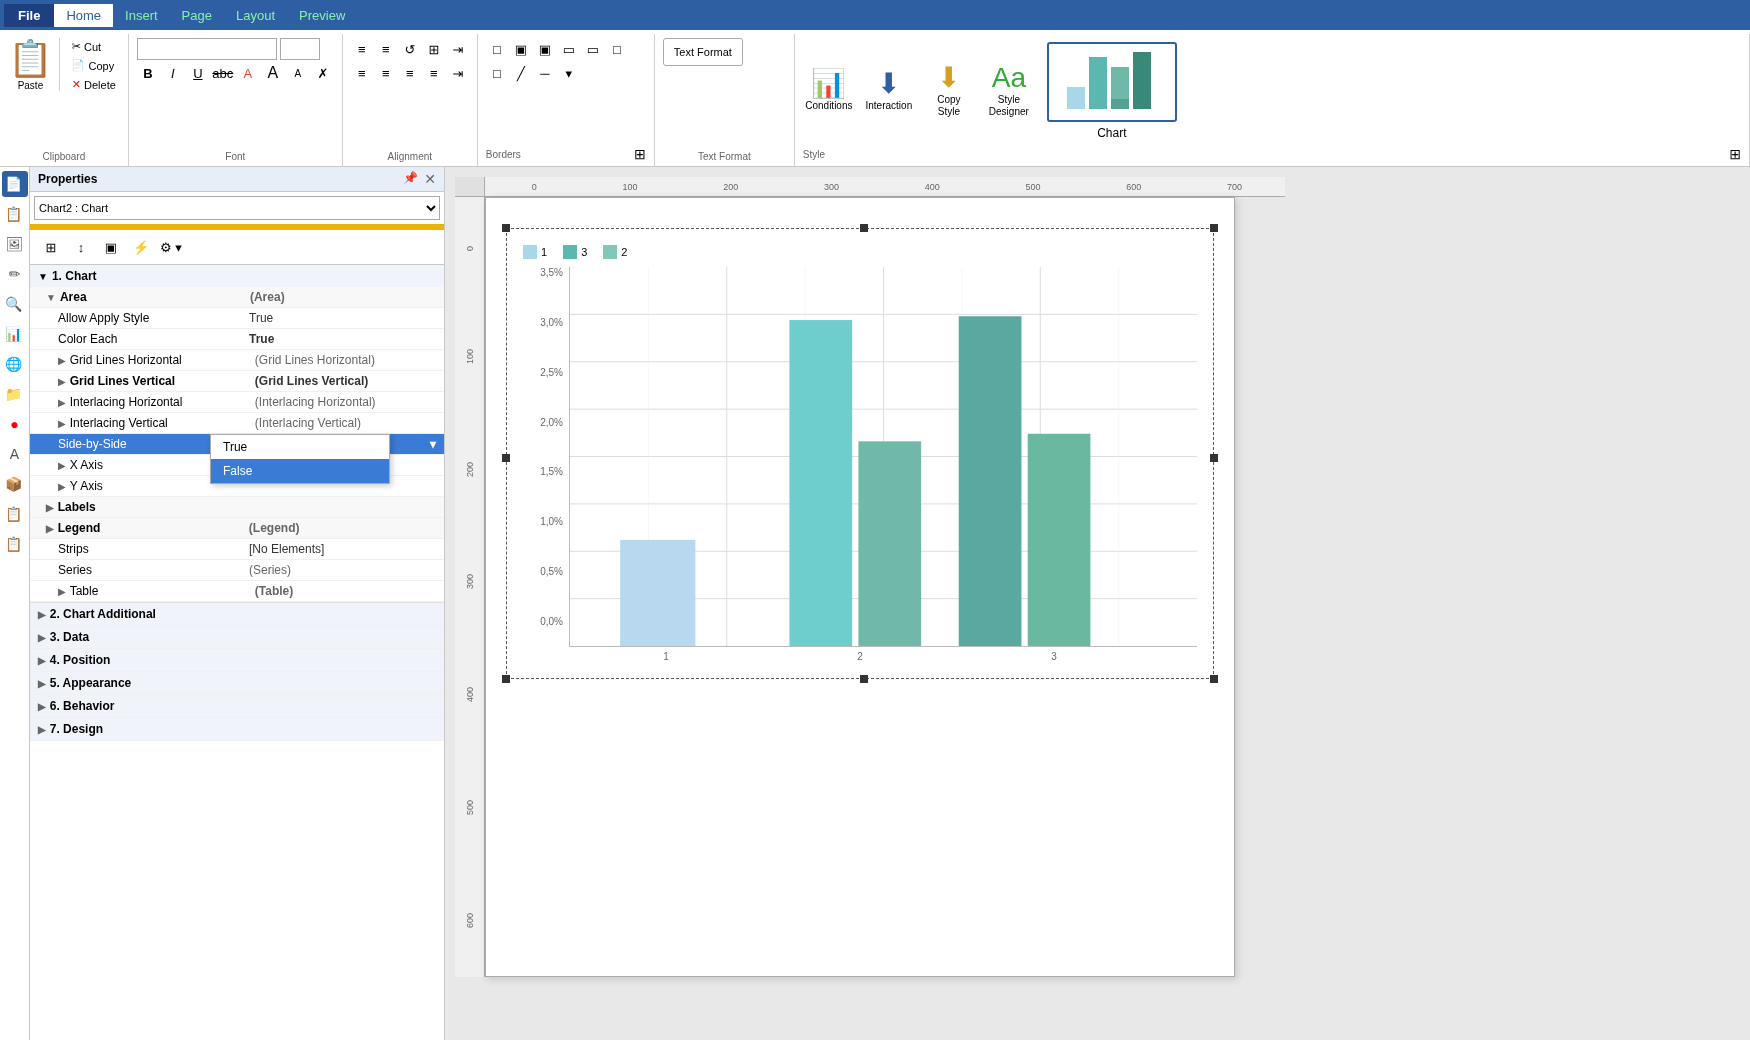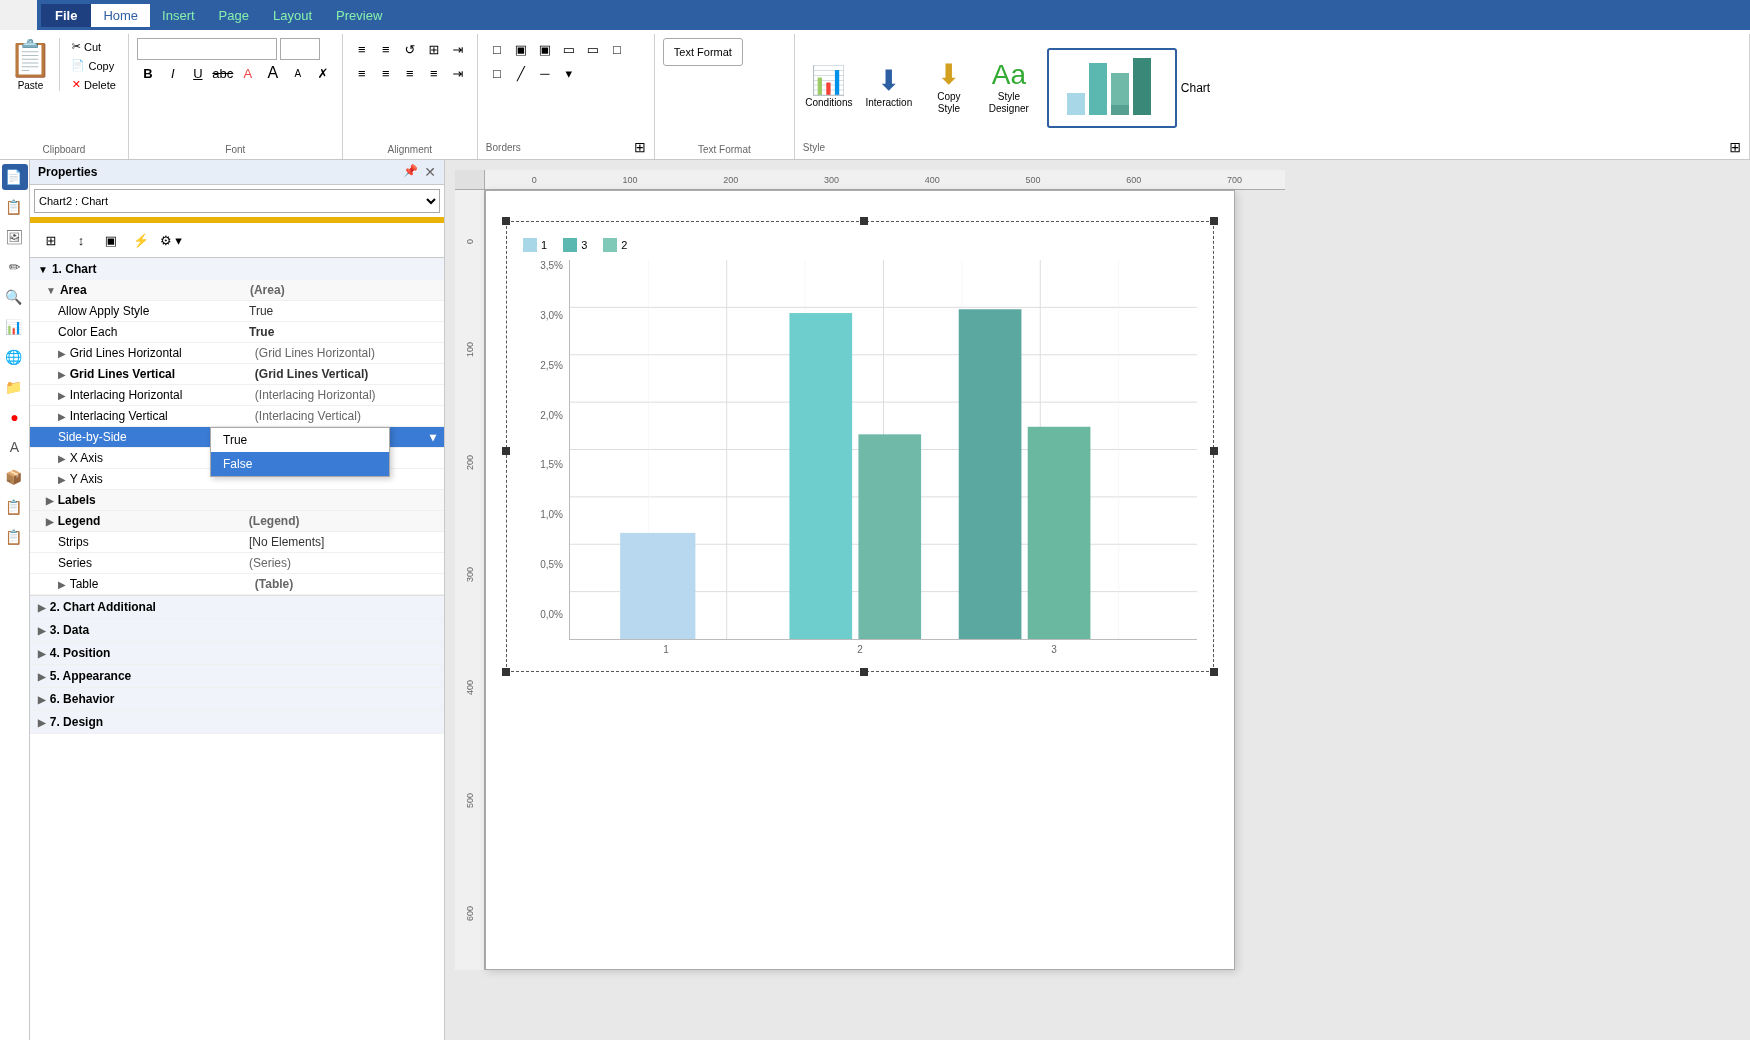--- a/index.html
+++ b/index.html
@@ -1,19 +1,19 @@
 <!DOCTYPE html>
 <html><head>
   <meta charset="utf-8">
   <style>
     * { box-sizing: border-box; margin: 0; padding: 0; }
     body { font-family: 'Segoe UI', Arial, sans-serif; font-size: 12px; background: #f0f0f0; overflow: hidden; width: 1750px; height: 1040px; }
 
     
-    .menu-bar { display: flex; align-items: center; background: #2e5fa3; height: 30px; padding: 0 4px; margin-left: 37px; }
+    .menu-bar { display: flex; align-items: center; background: #2e5fa3; height: 30px; padding: 0 4px; }
     .menu-file { background: #1e4080; color: white; font-weight: bold; padding: 4px 14px; font-size: 13px; cursor: pointer; }
     .menu-item { color: #86efac; padding: 4px 12px; font-size: 13px; cursor: pointer; }
     .menu-item.active { background: white; color: #2e5fa3; }
 
     
     .ribbon { background: white; border-bottom: 1px solid #c8c8c8; display: flex; align-items: stretch; padding: 4px 0 0 0; min-height: 130px; }
     .ribbon-group { display: flex; flex-direction: column; padding: 4px 8px; border-right: 1px solid #d0d0d0; position: relative; }
     .ribbon-group-label { font-size: 10px; color: #666; text-align: center; position: absolute; bottom: 4px; left: 0; right: 0; }
     .ribbon-group-content { display: flex; align-items: flex-start; gap: 4px; flex: 1; padding-bottom: 18px; }
     .ribbon-btn-large { display: flex; flex-direction: column; align-items: center; justify-content: center; width: 52px; cursor: pointer; padding: 4px; border-radius: 3px; }
@@ -232,21 +232,21 @@
         <div class="label" style="white-space:pre-line;">Copy
 Style</div>
       </div>
 
       <div class="ribbon-btn-large">
         <div class="icon" style="font-size:28px; color:#3a3;">Aa</div>
         <div class="label" style="white-space:pre-line;">Style
 Designer</div>
       </div>
 
-      <div style="display:flex; flex-direction:row; align-items:center; gap:4px; cursor:pointer; padding: 4px; border-radius:3px;">
+      <div style="display:flex; flex-direction:column; align-items:center; gap:4px; cursor:pointer; padding: 4px; border-radius:3px;">
         <div class="chart-thumb">
           <svg width="110" height="70">
             <rect x="10" y="40" width="18" height="22" fill="#a8d8e8"></rect>
             <rect x="32" y="10" width="18" height="52" fill="#5bb8b0"></rect>
             <rect x="54" y="20" width="18" height="42" fill="#70b8a8"></rect>
             <rect x="76" y="5" width="18" height="57" fill="#3a8878"></rect>
             <rect x="54" y="52" width="18" height="10" fill="#3a8878" opacity="0.5"></rect>
           </svg>
         </div>
         <div>Chart</div>

